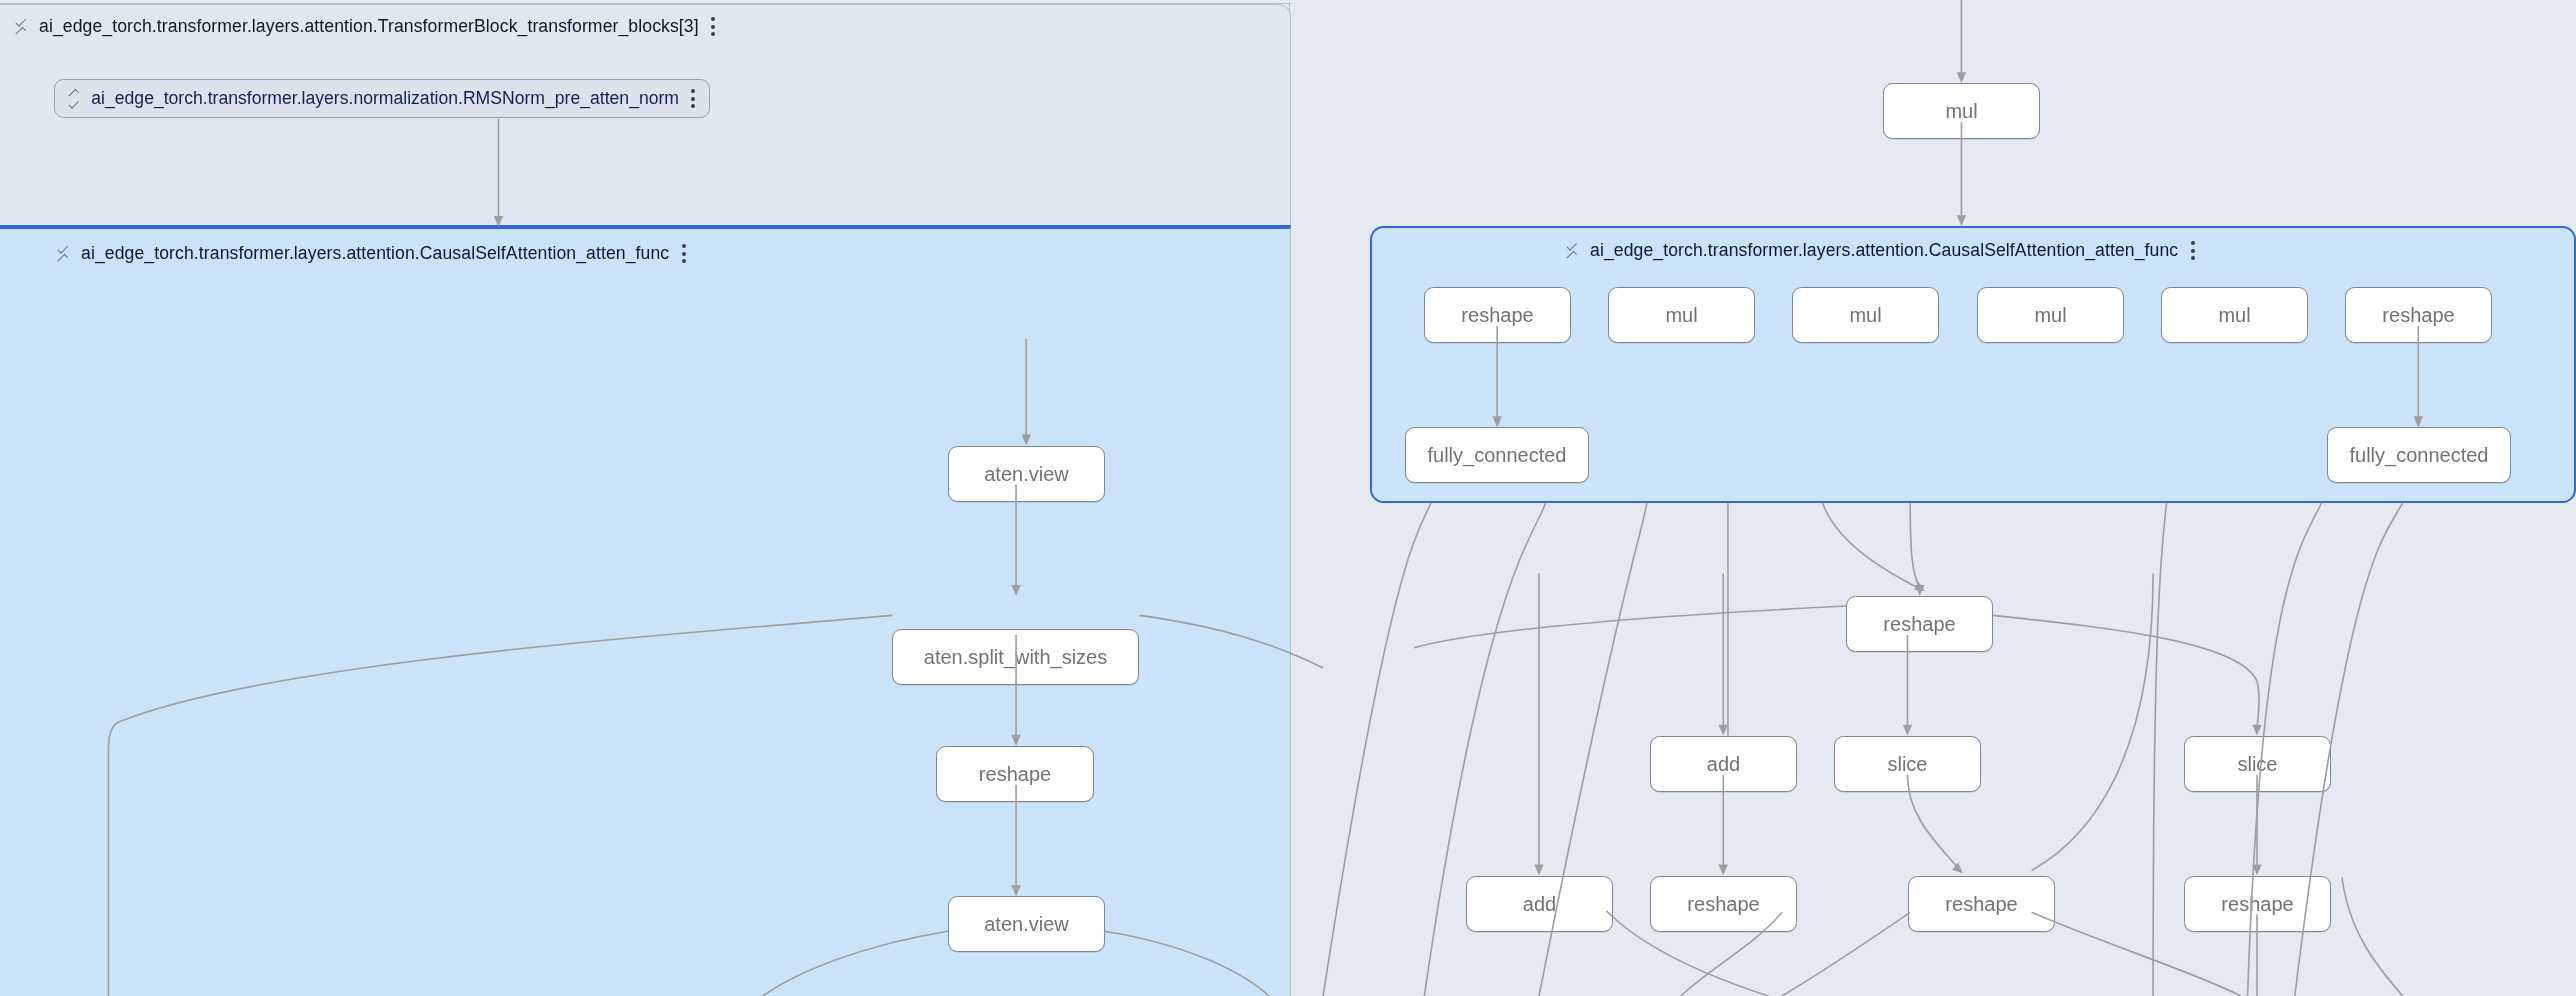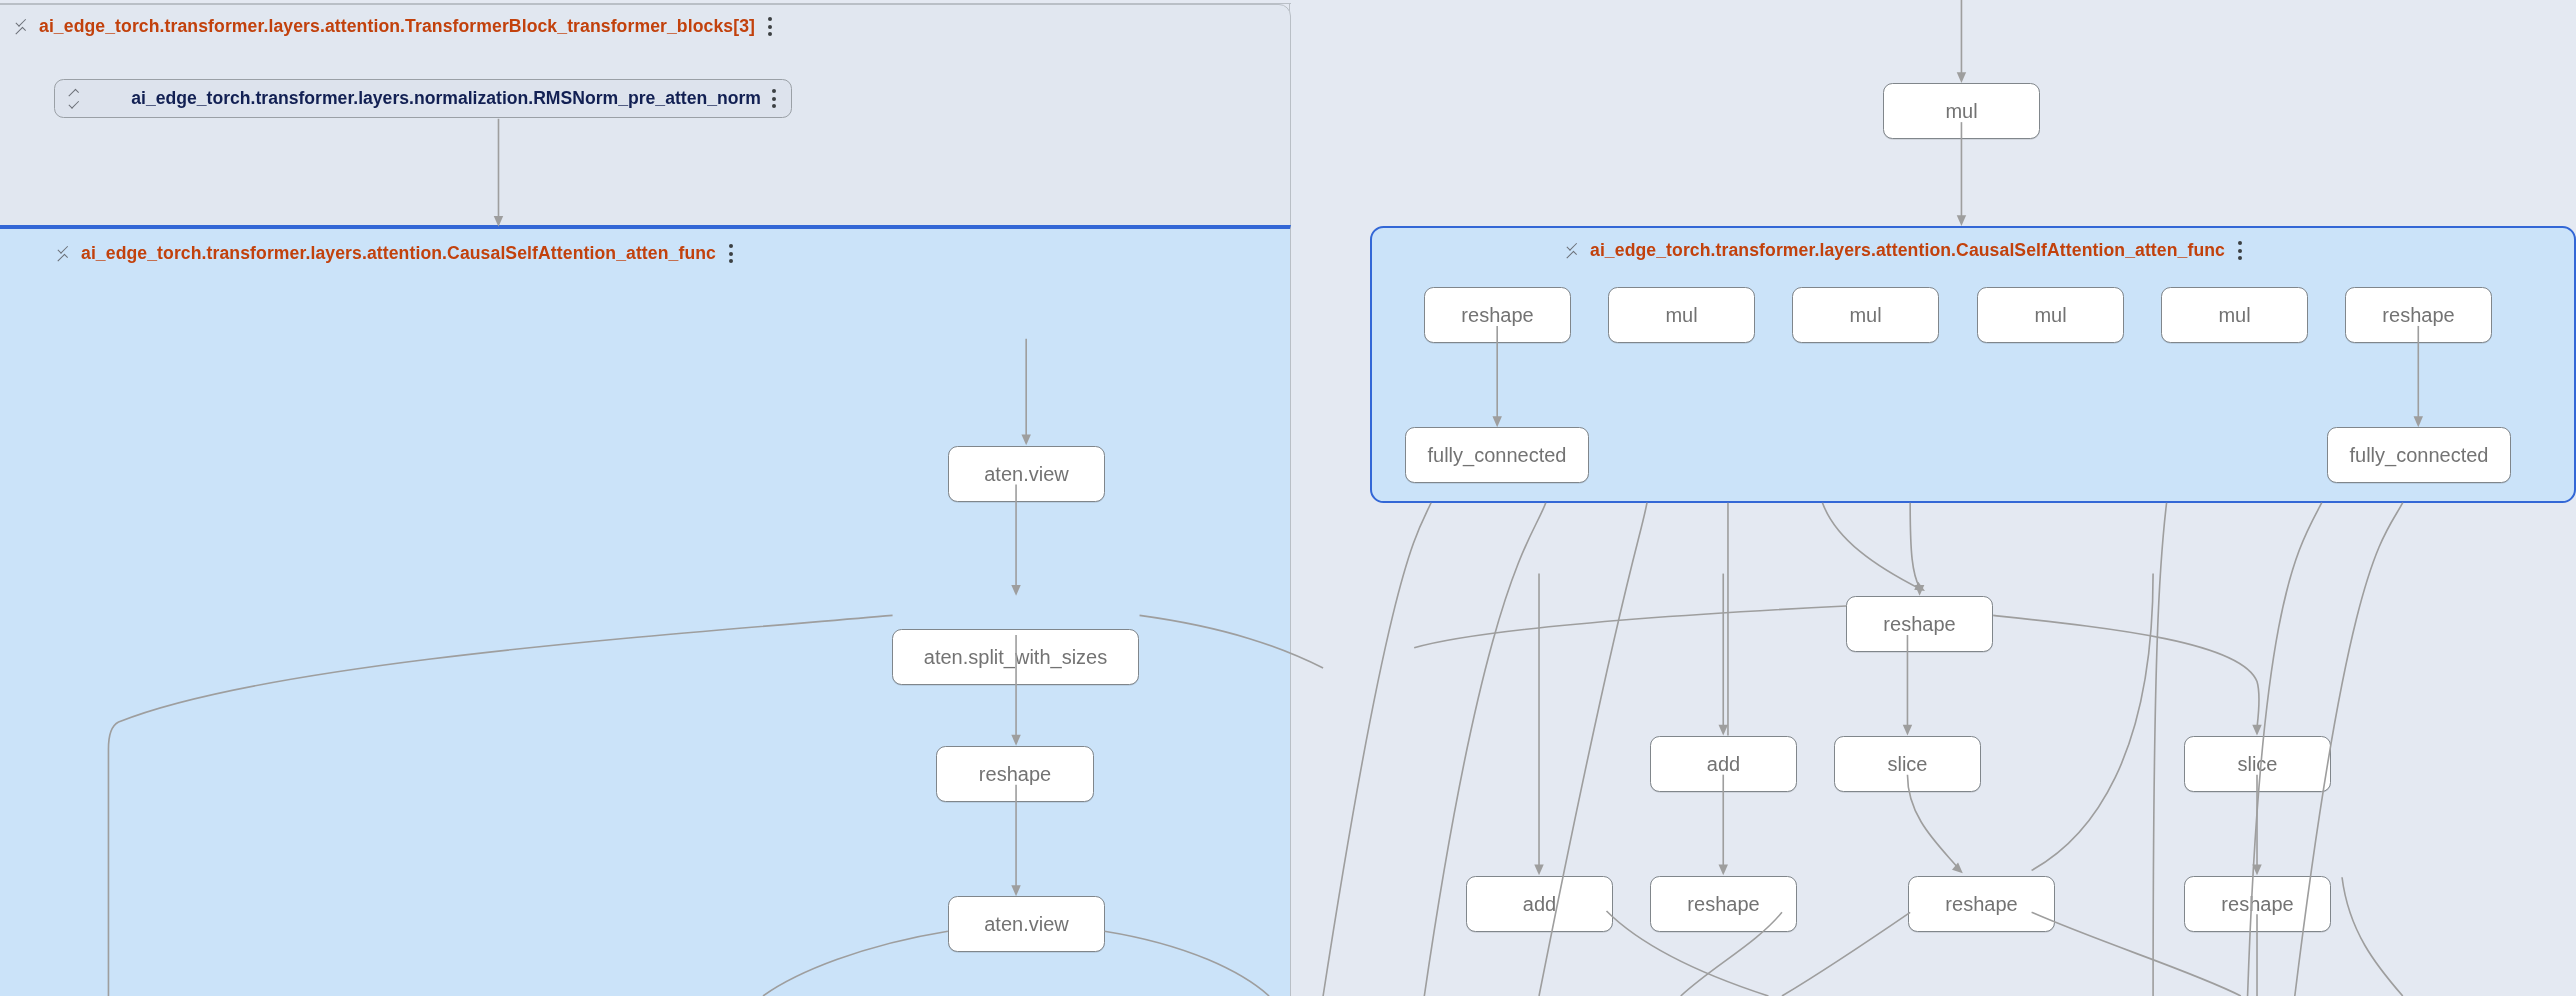--- a/index.html
+++ b/index.html
@@ -37,22 +37,22 @@
 
   .group-header {
     position: absolute;
     display: flex;
     align-items: center;
     gap: 12px;
     white-space: nowrap;
   }
   .group-header .title {
     font-size: 17.6px;
-    font-weight: bold;
-    color: #c2410c;
+    font-weight: normal;
+    color: #0f172a;
     letter-spacing: 0.1px;
   }
 
   
   .chev {
     position: relative;
     width: 12px; height: 20px;
     flex: 0 0 12px;
   }
   .chev i {
@@ -90,23 +90,22 @@
     gap: 10.8px;
     padding: 0 13.5px;
     height: 39px;
     background: #dde3ed;
     border: 1.7px solid #9aa0a6;
     border-radius: 9.5px;
     white-space: nowrap;
   }
   .pill .title {
     font-size: 17.6px;
-    font-weight: bold;
+    font-weight: normal;
     color: #122053;
-    margin-left: 40px;
   }
 
   
   .node {
     position: absolute;
     display: flex;
     align-items: center;
     justify-content: center;
     background: #ffffff;
     border: 1.7px solid #80868b;

